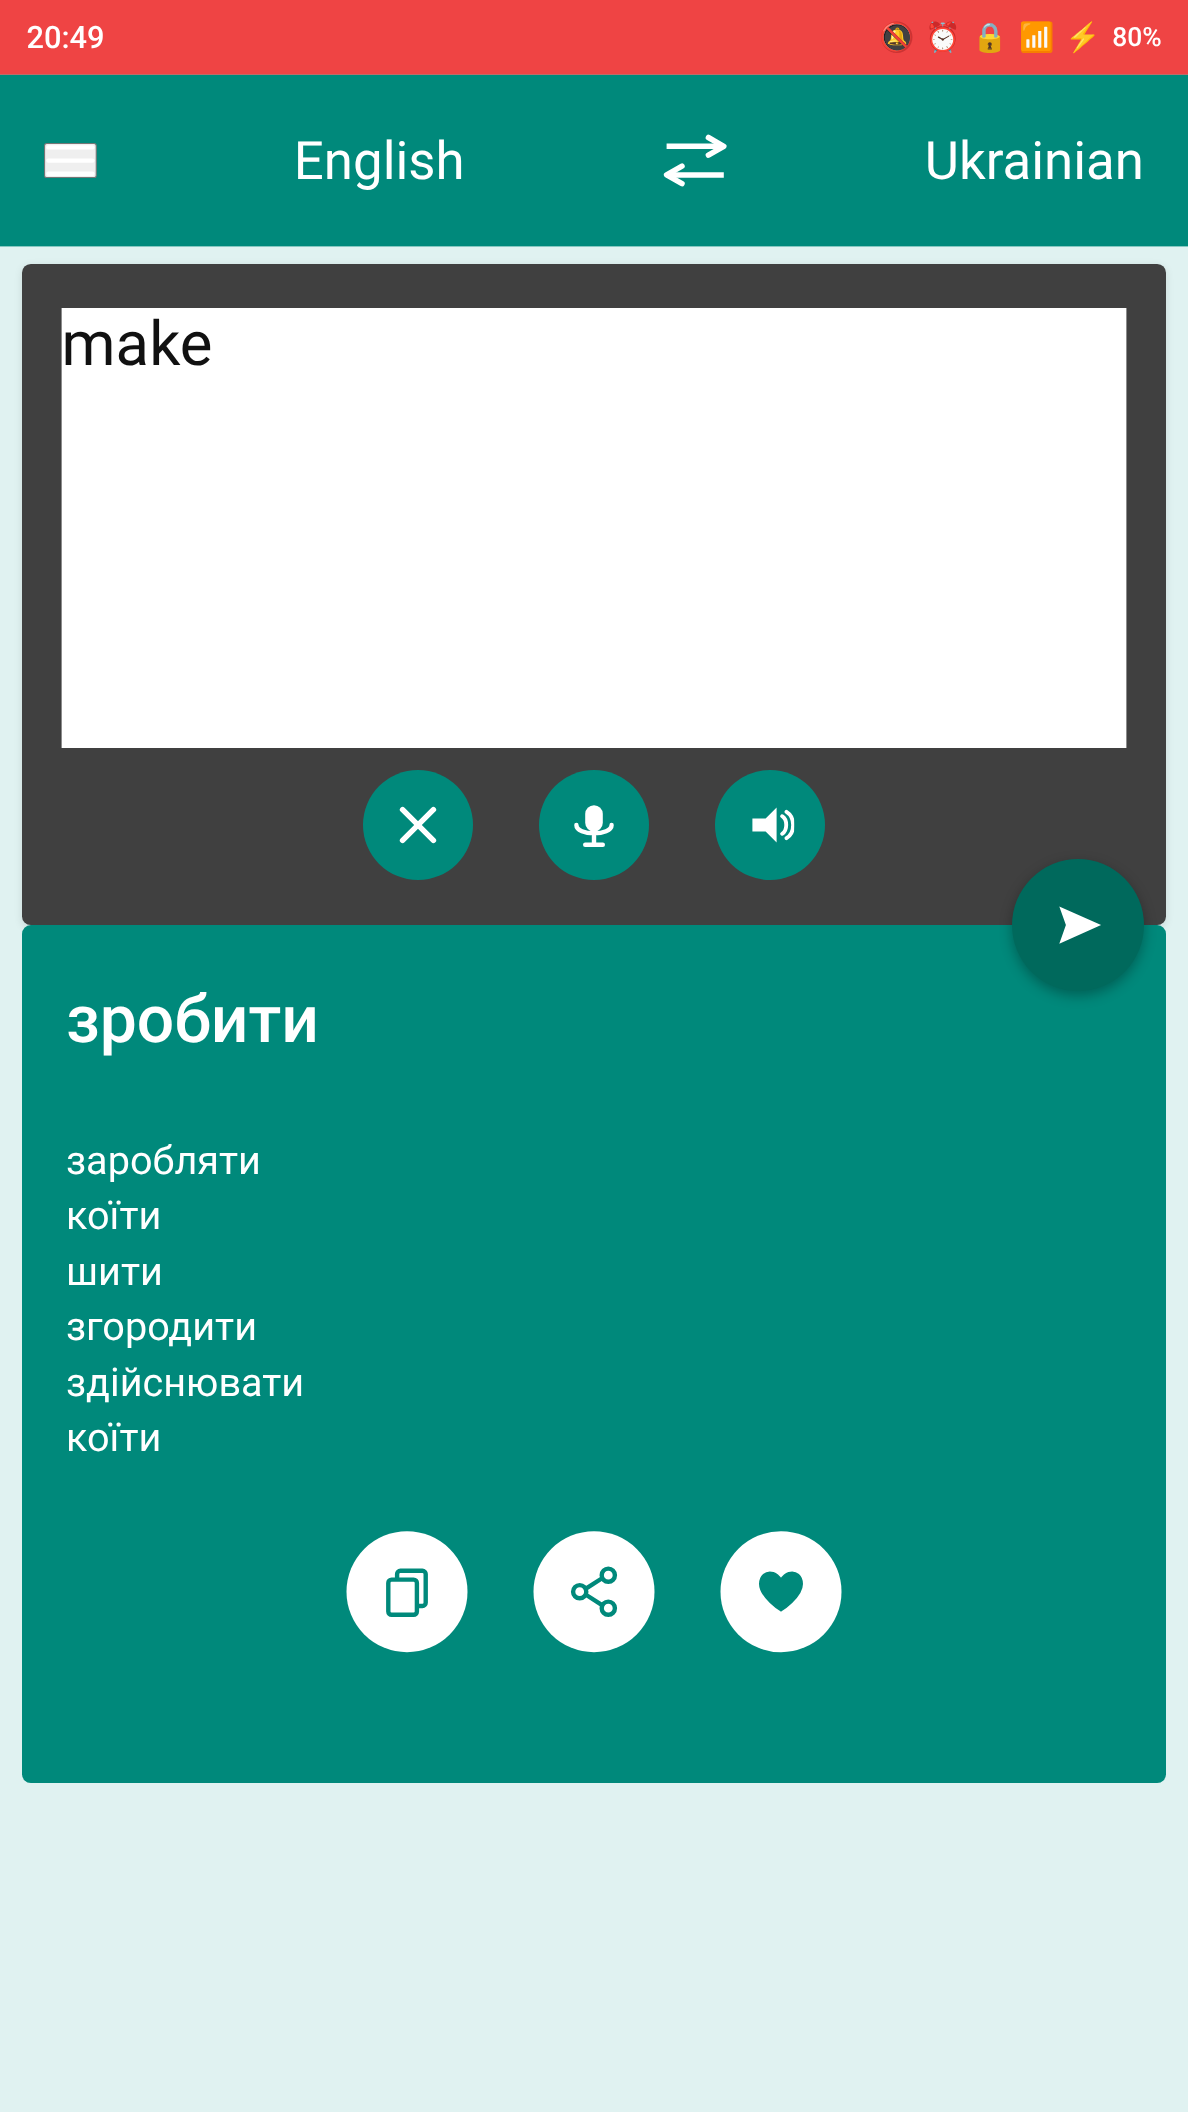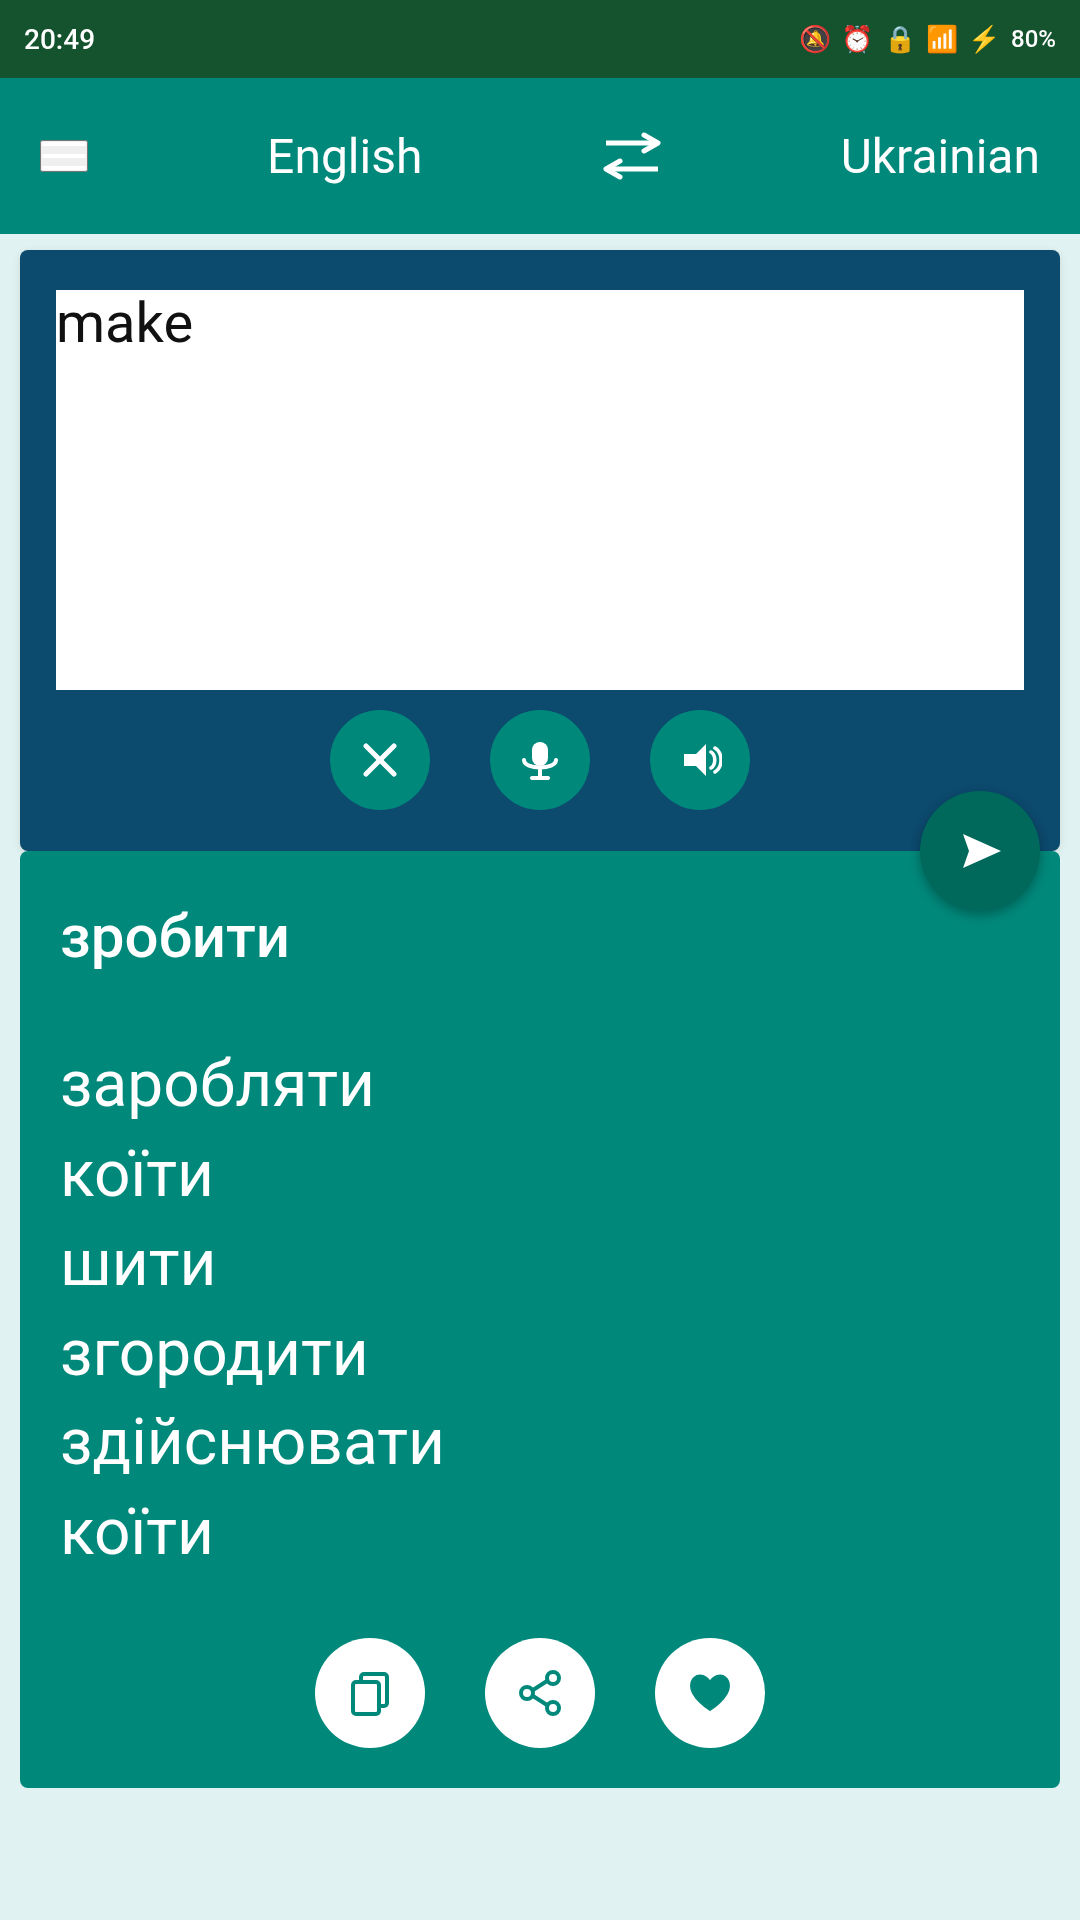--- a/index.html
+++ b/index.html
@@ -9,22 +9,22 @@
       width: 1080px;
       height: 1920px;
       font-family: 'Roboto', Arial, sans-serif;
       background: #e0f2f1;
       overflow: hidden;
     }
 
     
     .status-bar {
       width: 100%;
-      height: 78px;
-      background: #14532d;
+      height: 68px;
+      background: #ef4444;
       display: flex;
       align-items: center;
       justify-content: space-between;
       padding: 0 24px;
       color: white;
       font-size: 28px;
       font-weight: 500;
     }
     .status-left { }
     .status-right {
@@ -64,21 +64,21 @@
       font-weight: 400;
     }
     .toolbar-swap {
       color: white;
       font-size: 52px;
       cursor: pointer;
     }
 
     
     .input-area {
-      background: #0c4a6e;
+      background: #404040;
       margin: 16px 20px 0 20px;
       border-radius: 8px;
       padding: 40px 36px 31px 36px;
       min-height: 580px;
       display: flex;
       flex-direction: column;
       justify-content: space-between;
       box-shadow: 0 2px 8px rgba(0,0,0,0.1);
     }
     .input-text {
@@ -150,21 +150,21 @@
       color: white;
       font-weight: 500;
       margin-bottom: 68px;
     }
     .translation-list {
       display: flex;
       flex-direction: column;
       gap: 0;
     }
     .translation-item {
-      font-size: 64px;
+      font-size: 36px;
       color: white;
       font-weight: 400;
       line-height: 1.4;
     }
     .output-actions {
       display: flex;
       justify-content: center;
       gap: 60px;
       margin-top: 60px;
     }

